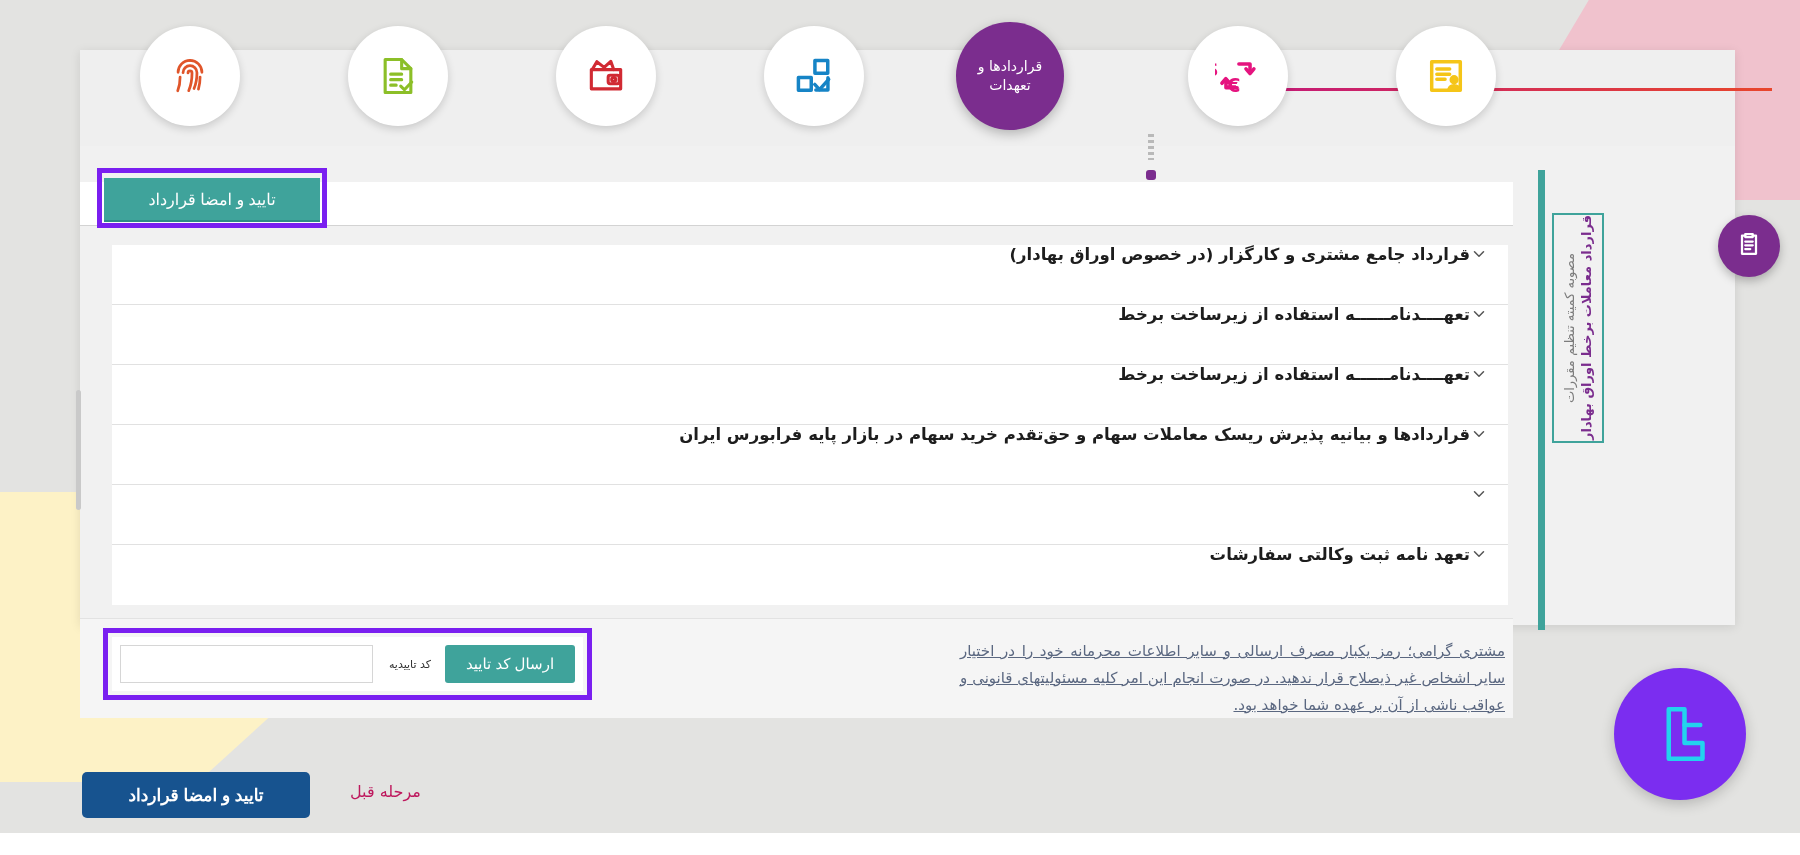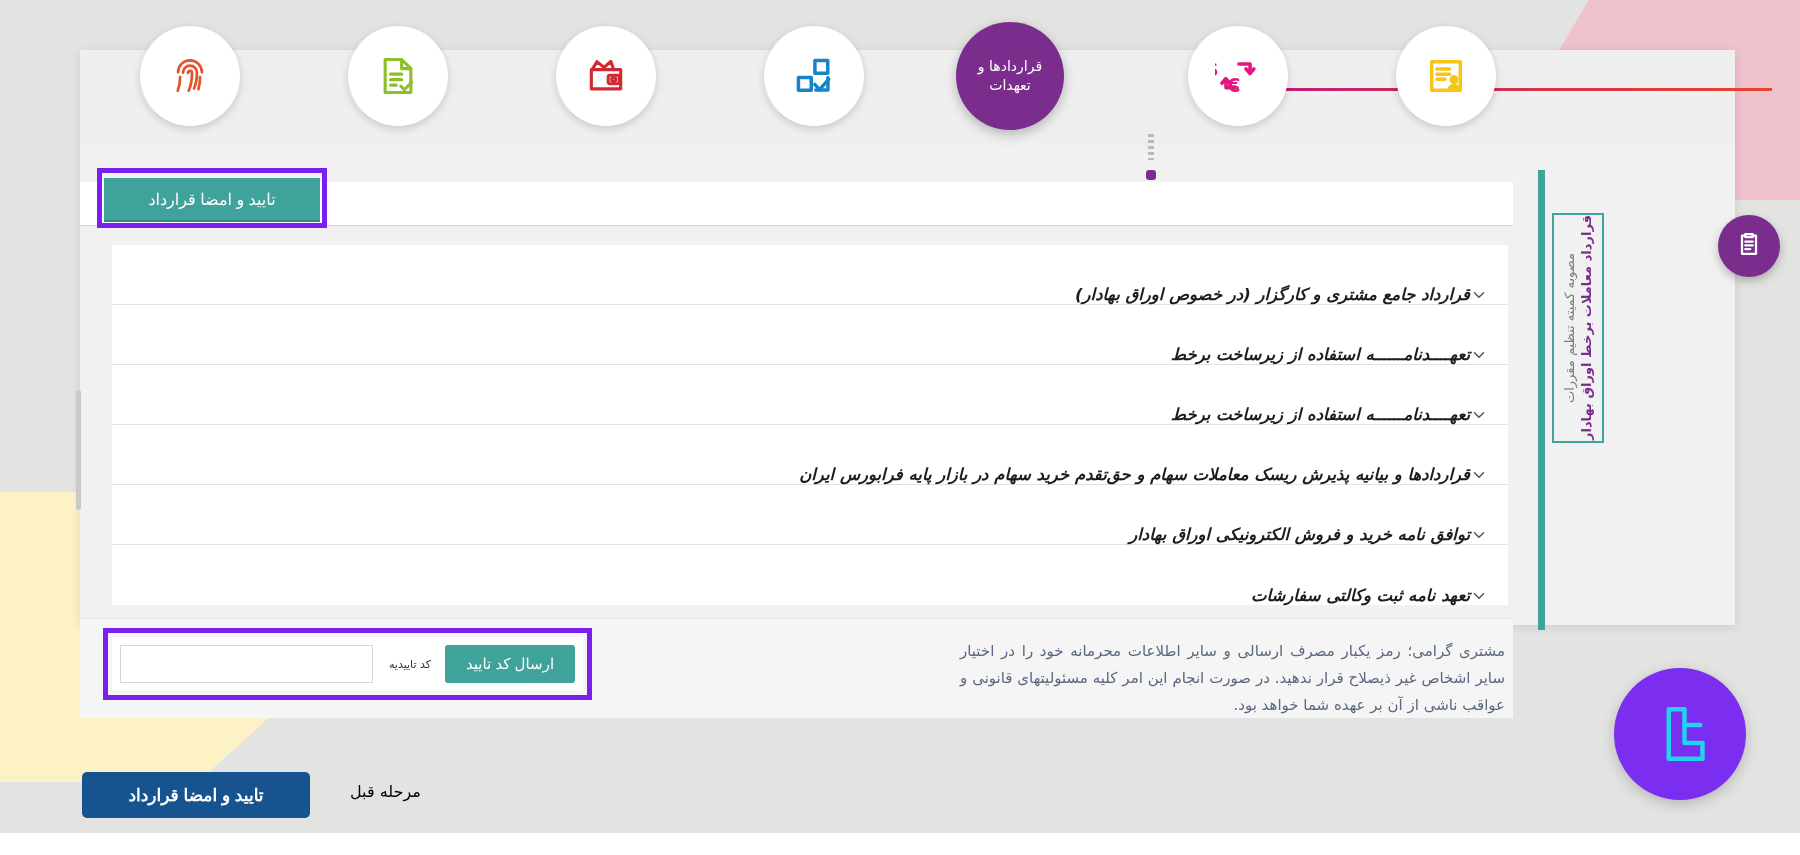--- a/index.html
+++ b/index.html
@@ -114,27 +114,26 @@
     border-bottom: 1px solid #d3d3d3;
   }
 
   
   .accordion {
     position: absolute; left: 112px; top: 245px;
     width: 1396px;
     background: #fff;
   }
   .acc-row {
-    display: flex; align-items: flex-end;
+    display: flex; align-items: flex-start;
     height: 60px;
     border-bottom: 1px solid #e1e1e1;
     background: #fff;
     cursor: pointer;
     padding: 0 20px;
-    font-style: italic;
   }
   .acc-row:last-child { border-bottom: none; }
   .acc-title {
     flex: 1;
     text-align: right;
     font-size: 16.5px;
     color: #1d1d1d;
     font-weight: 600;
     padding-left: 18px;
   }
@@ -217,34 +216,35 @@
   }
 
   .otp-note {
     position: absolute; left: 960px; top: 638px;
     width: 545px;
     font-size: 15px;
     line-height: 27px;
     color: #5a6780;
     text-align: justify;
     direction: rtl;
+    text-decoration: underline;
   }
 
   
   .footer-confirm {
     position: absolute; left: 82px; top: 772px;
     width: 228px; height: 46px;
     background: #17538f; color: #fff;
     border: none; border-radius: 5px;
     font-size: 17px; font-weight: 600;
     cursor: pointer;
   }
   .footer-prev {
     position: absolute; left: 350px; top: 782px;
-    font-size: 16px; color: #000000;
+    font-size: 16px; color: #be185d;
     background: none; border: none;
     cursor: pointer; font-family: inherit;
   }
 
   
   .brand {
     position: absolute; left: 1614px; top: 668px;
     width: 132px; height: 132px; border-radius: 50%;
     background: #7b2df0;
     display: flex; align-items: center; justify-content: center;
@@ -395,21 +395,20 @@
       </span>
       <span class="acc-title">قراردادها و بیانیه پذیرش ریسک معاملات سهام و حق‌تقدم خرید سهام در بازار پایه فرابورس ایران</span>
     </div>
 
     <div class="acc-row">
       <span class="chev">
         <svg width="18" height="18" viewBox="0 0 24 24" fill="none" stroke="#555" stroke-width="2" stroke-linecap="round" stroke-linejoin="round">
             <polyline points="6 9 12 15 18 9"></polyline>
           </svg>
       </span>
-      <span class="acc-title">توافق نامه خرید و فروش الکترونیکی اوراق بهادار</span>
     </div>
 
     <div class="acc-row">
       <span class="chev">
         <svg width="18" height="18" viewBox="0 0 24 24" fill="none" stroke="#555" stroke-width="2" stroke-linecap="round" stroke-linejoin="round">
             <polyline points="6 9 12 15 18 9"></polyline>
           </svg>
       </span>
       <span class="acc-title">تعهد نامه ثبت وکالتی سفارشات</span>
     </div>

